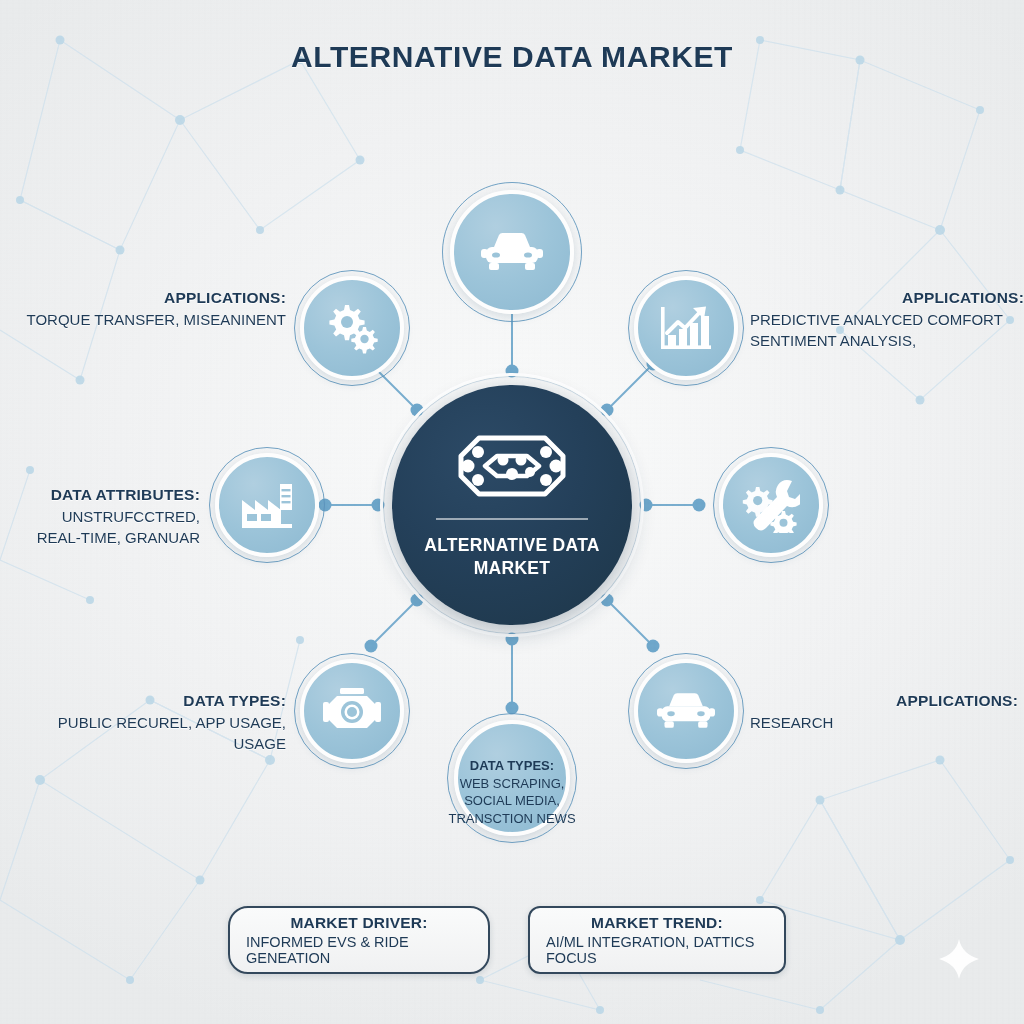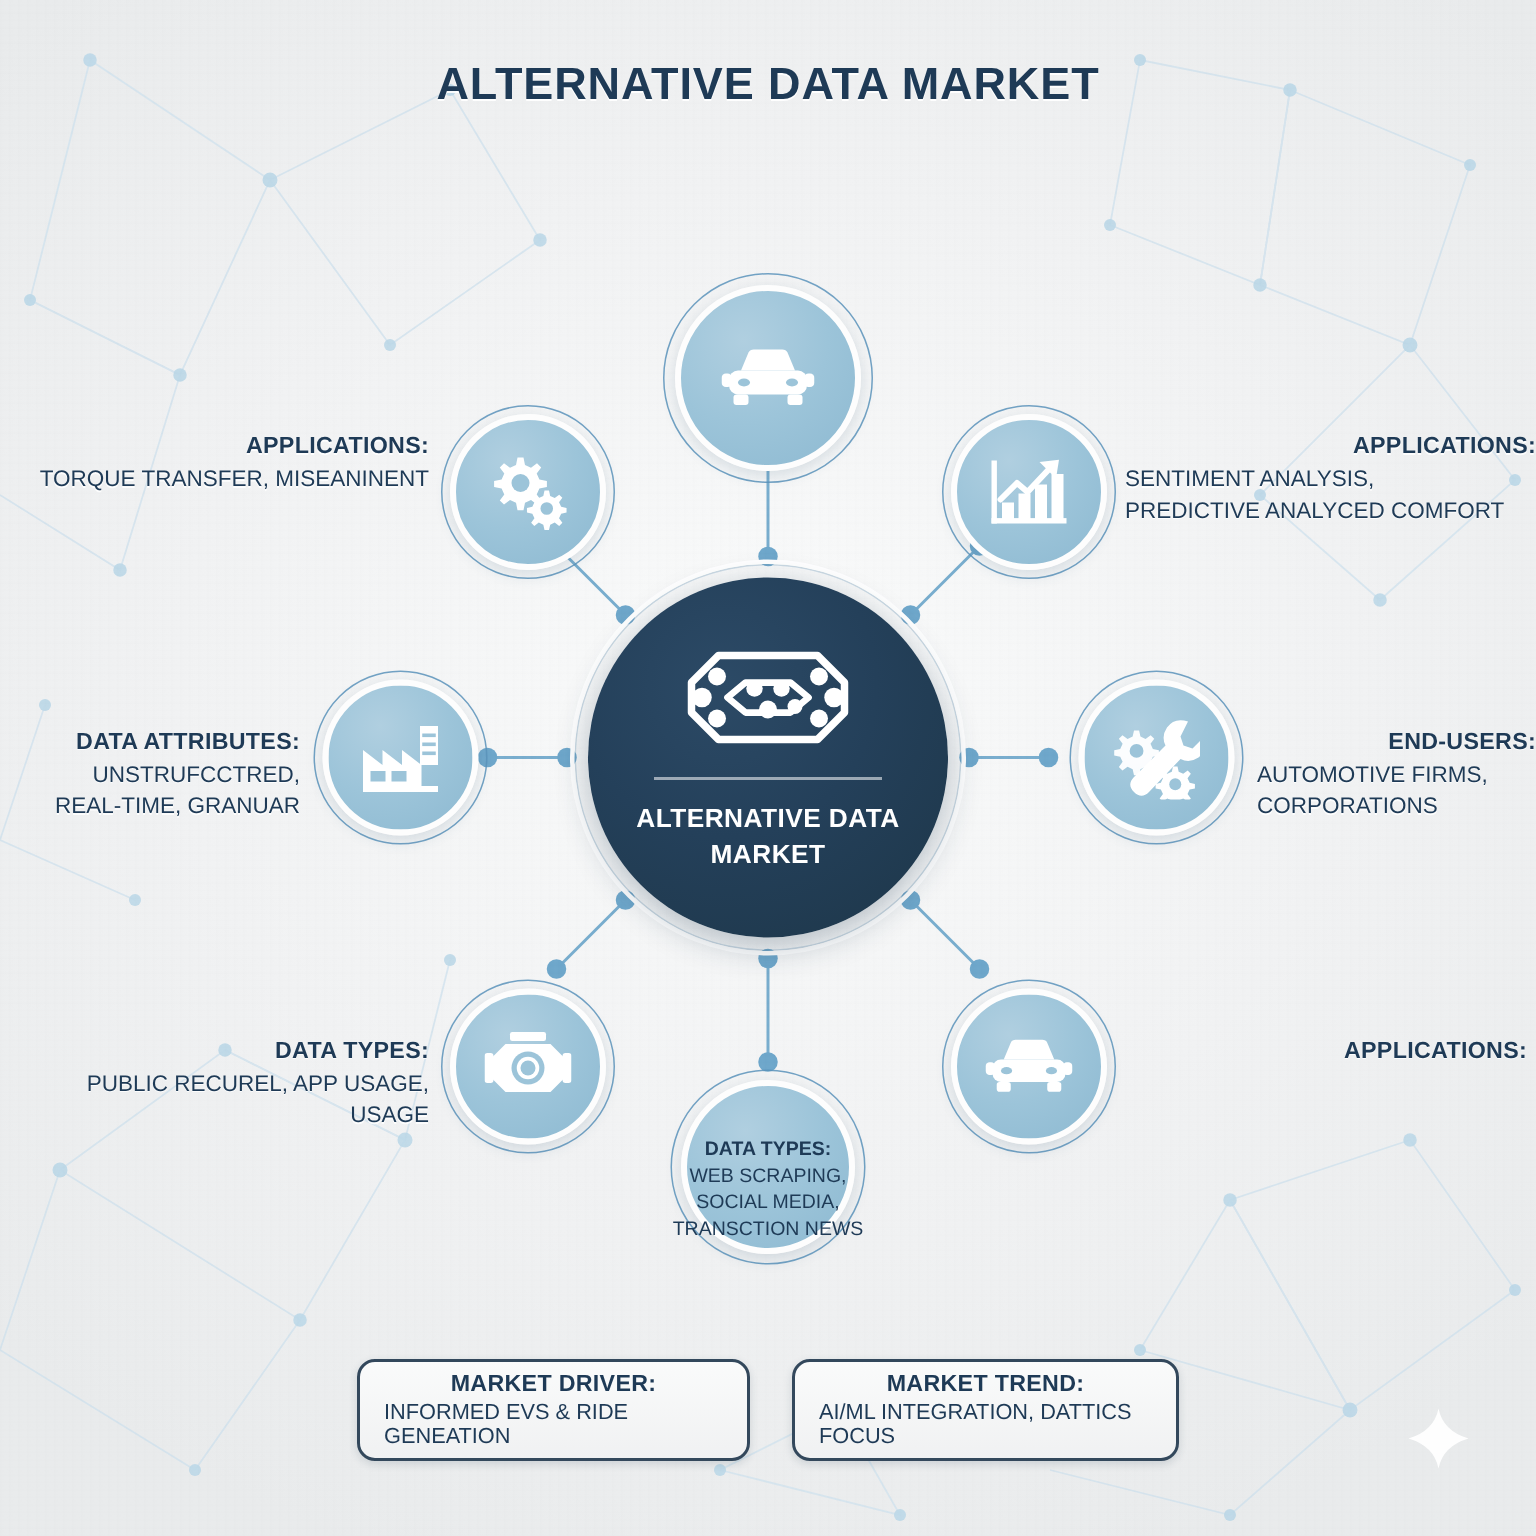--- a/index.html
+++ b/index.html
@@ -425,47 +425,43 @@
     <span>TRANSCTION NEWS</span>
   </div>
 
   <div class="label left" style="left:18px; top:287px; width:268px;">
     <span class="hd">APPLICATIONS:</span>
     <span class="bd">TORQUE TRANSFER, MISEANINENT</span>
   </div>
 
   <div class="label right" style="left:750px; top:287px; width:274px;">
     <span class="hd">APPLICATIONS:</span>
+    <span class="bd">PREDICTIVE ANALYCED COMFORT</span>
     <span class="bd">SENTIMENT ANALYSIS,</span>
-    <span class="bd">PREDICTIVE ANALYCED COMFORT</span>
   </div>
 
   <div class="label left" style="left:18px; top:484px; width:182px;">
     <span class="hd">DATA ATTRIBUTES:</span>
     <span class="bd">UNSTRUFCCTRED,</span>
     <span class="bd">REAL-TIME, GRANUAR</span>
   </div>
 
-  <div class="label right" style="left:838px; top:484px; width:186px;">
-    <span class="hd">END-USERS:</span>
-    <span class="bd">AUTOMOTIVE FIRMS,</span>
-    <span class="bd">CORPORATIONS</span>
-  </div>
 
   <div class="label left" style="left:18px; top:690px; width:268px;">
     <span class="hd">DATA TYPES:</span>
     <span class="bd">PUBLIC RECUREL, APP USAGE,</span>
     <span class="bd">USAGE</span>
   </div>
 
   <div class="label right" style="left:750px; top:690px; width:268px;">
     <span class="hd">APPLICATIONS:</span>
-  </div>
-
-  <div class="footbox" style="left:238px; top:906px; width:262px; height:68px;">
+    <span class="bd">RESEARCH</span>
+  </div>
+
+  <div class="footbox" style="left:228px; top:906px; width:262px; height:68px;border-radius:20px;">
     <div class="hd">MARKET DRIVER:</div>
     <div class="bd">INFORMED EVS &amp; RIDE GENEATION</div>
   </div>
 
   <div class="footbox" style="left:528px; top:906px; width:258px; height:68px;">
     <div class="hd">MARKET TREND:</div>
     <div class="bd">AI/ML INTEGRATION, DATTICS FOCUS</div>
   </div>
 
   <svg id="sparkle" viewBox="0 0 42 42" xmlns="http://www.w3.org/2000/svg">

